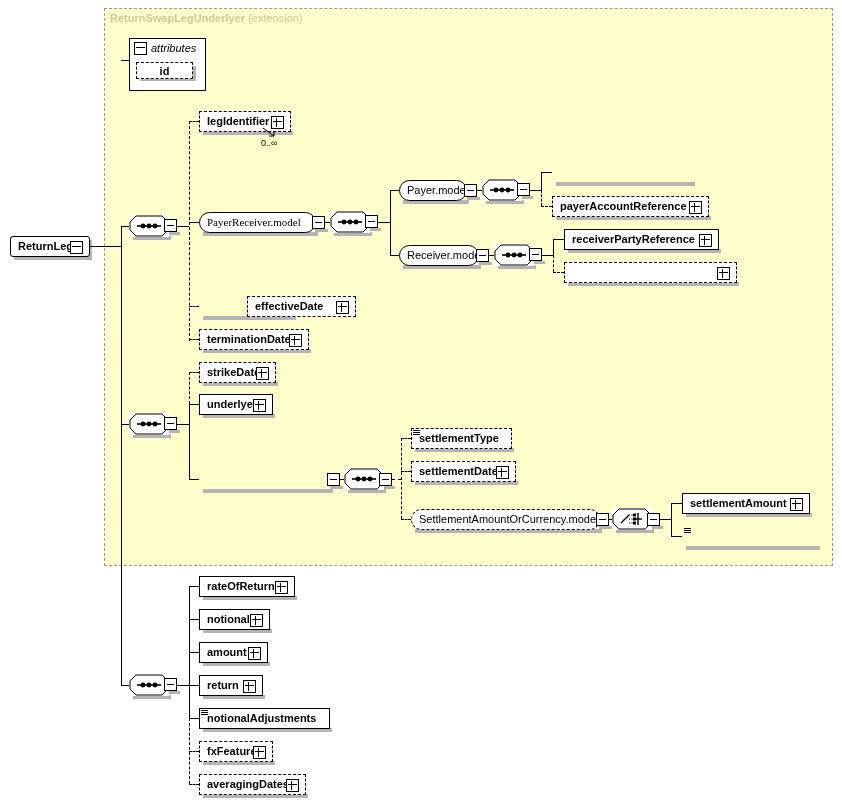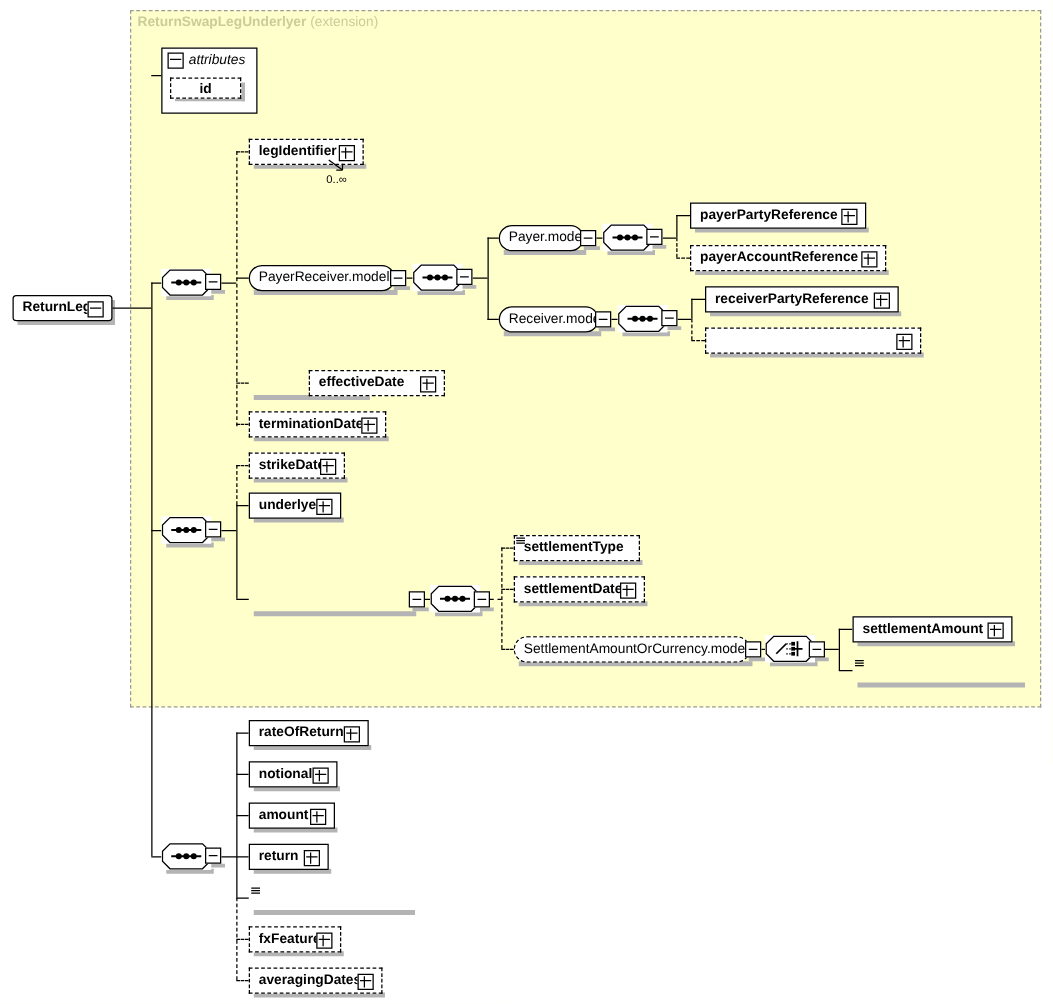--- a/index.html
+++ b/index.html
@@ -254,21 +254,21 @@
     <span class="expander plus" style="position:absolute; right:3px; top:4px;"></span>
   </div>
   <svg class="repeat-mark" style="left:262px; top:127px;" width="20" height="12" viewBox="0 0 20 12">
     <path d="M1,1 L12,9" stroke="#000000" stroke-width="1" fill="none"></path>
     <path d="M12,9 L7,9 M12,9 L12,4" stroke="#000000" stroke-width="1" fill="none"></path>
   </svg>
   <div class="occ" style="left:261px; top:138px;">0..∞</div>
 
   <div class="ln h" style="left:189px; top:222px; width:10px;"></div>
   <div class="shadow" style="left:203px; top:232px; width:115px; height:4px;"></div>
-  <div class="node rounded" style="left:199px; top:212px; width:117px;">
+  <div class="node rounded" style="left:199px; top:212px; width:117px;font-family:Liberation Serif, serif;">
     <span class="lbl">PayerReceiver.model</span>
   </div>
   <div class="ext-expander" style="left:312px; top:216px;"></div>
   <div class="shadow" style="left:315px; top:229px; width:13px; height:3px;"></div>
   <div class="ln h" style="left:325px; top:222px; width:8px;"></div>
 
   <div class="comp" style="left:330px; top:211px;">
     <svg width="40" height="22" viewBox="0 0 40 22">
       <polygon points="7,1 33,1 39,7 39,15 33,21 7,21 1,15 1,7" fill="#ffffff" stroke="#000000" stroke-width="1"></polygon>
       <line x1="8" y1="11" x2="32" y2="11" stroke="#000000" stroke-width="1.6"></line>
@@ -303,24 +303,20 @@
   </div>
   <div class="shadow" style="left:486px; top:200px; width:38px; height:4px;"></div>
   <div class="ext-expander" style="left:517px; top:183px;"></div>
   <div class="shadow" style="left:520px; top:196px; width:13px; height:3px;"></div>
   <div class="ln h" style="left:530px; top:190px; width:11px;"></div>
   <div class="ln v" style="left:541px; top:172px; height:18px;"></div>
   <div class="dl v" style="left:541px; top:190px; height:16px;"></div>
 
   <div class="ln h" style="left:541px; top:172px; width:11px;"></div>
   <div class="shadow" style="left:556px; top:182px; width:139px; height:4px;"></div>
-  <div class="node" style="left:552px; top:162px; width:141px;">
-    <span class="lbl">payerPartyReference</span>
-    <span class="expander plus" style="position:absolute; right:3px; top:4px;"></span>
-  </div>
 
   <div class="dl" style="left:541px; top:206px; width:11px;"></div>
   <div class="shadow" style="left:556px; top:216px; width:155px; height:4px;"></div>
   <div class="node dashed" style="left:552px; top:196px; width:157px;">
     <span class="lbl">payerAccountReference</span>
     <span class="expander plus" style="position:absolute; right:3px; top:4px;"></span>
   </div>
 
   <div class="ln h" style="left:390px; top:255px; width:9px;"></div>
   <div class="shadow" style="left:403px; top:265px; width:78px; height:4px;"></div>
@@ -528,20 +524,23 @@
 
   <div class="ln h" style="left:189px; top:685px; width:10px;"></div>
   <div class="shadow" style="left:203px; top:695px; width:62px; height:4px;"></div>
   <div class="node" style="left:199px; top:675px; width:64px;">
     <span class="lbl">return</span>
     <span class="expander plus" style="position:absolute; right:3px; top:4px;"></span>
   </div>
 
   <div class="ln h" style="left:189px; top:718px; width:10px;"></div>
   <div class="shadow" style="left:203px; top:728px; width:129px; height:4px;"></div>
+  <div class="node" style="left:199px; top:708px; width:131px;">
+    <span class="lbl">notionalAdjustments</span>
+  </div>
   <div class="type-icon" style="left:201px; top:710px;">
       <i></i>
       <i></i>
       <i></i>
     </div>
 
   <div class="dl" style="left:189px; top:751px; width:10px;"></div>
   <div class="shadow" style="left:203px; top:761px; width:72px; height:4px;"></div>
   <div class="node dashed" style="left:199px; top:741px; width:74px;">
     <span class="lbl">fxFeature</span>

